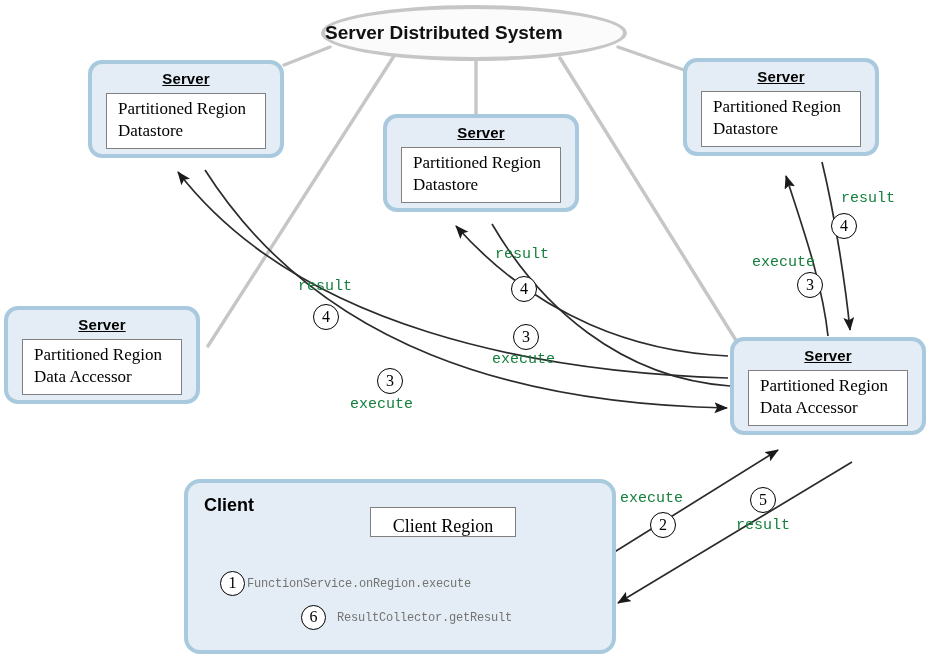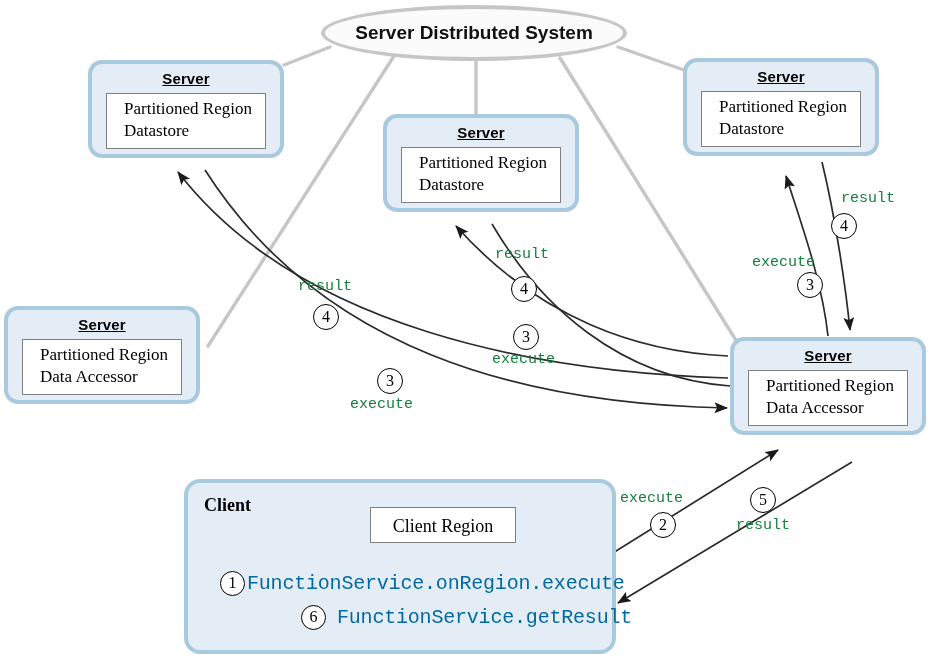--- a/index.html
+++ b/index.html
@@ -42,67 +42,67 @@
     text-decoration: underline;
   }
   .server .panel-title {
     text-align: center;
     margin-top: 6px;
   }
   .client-title {
     position: absolute;
     left: 16px;
     top: 12px;
-    font-family: Liberation Serif, serif;
+    font-family: Liberation Sans, sans-serif;
     font-weight: bold;
     font-size: 18px;
     color: #000000;
   }
 
   
   .region-box {
     position: absolute;
     box-sizing: border-box;
     background: #ffffff;
     border: 1.5px solid #808080;
     font-family: "Liberation Serif", serif;
     font-size: 17px;
     color: #000000;
     line-height: 1.32;
-    padding: 4px 7px 5px 17px;
+    padding: 4px 7px 5px 11px;
   }
   .server .region-box {
     left: 14px;
     right: 14px;
     top: 29px;
   }
   .region-line { white-space: nowrap; }
 
   #client-region {
     left: 182px;
     top: 24px;
     width: 146px;
-    height: 36px;
+    height: 30px;
     text-align: center;
     font-size: 18px;
     padding: 0;
     line-height: 36px;
   }
 
   
   .code-row {
     position: absolute;
     display: flex;
     align-items: center;
     white-space: nowrap;
   }
   .code-text {
     font-family: "Liberation Mono", "DejaVu Sans Mono", monospace;
-    font-size: 20px;
-    color: #0369a1;
+    font-size: 12px;
+    color: #737373;
     letter-spacing: -0.2px;
   }
   .step-circle {
     box-sizing: border-box;
     width: 25px;
     height: 25px;
     border: 1.8px solid #000000;
     border-radius: 50%;
     background: #ffffff;
     color: #000000;
@@ -123,21 +123,21 @@
     left: 321px;
     top: 5px;
     width: 306px;
     height: 56px;
     box-sizing: border-box;
     border: 4px solid #c6c6c6;
     border-radius: 50%;
     background: #fbfbfb;
     display: flex;
     align-items: center;
-    justify-content: center;
+    justify-content: flex-start;
   }
   #system-ellipse .ellipse-label {
     font-family: "Liberation Sans", sans-serif;
     font-weight: bold;
     font-size: 19px;
     color: #111111;
   }
 
   
   .edge-label {
@@ -250,21 +250,21 @@
       <span>Client Region</span>
     </div>
 
     <div class="code-row" id="code-row-1">
       <span class="step-circle">1</span>
       <span class="code-text">FunctionService.onRegion.execute</span>
     </div>
 
     <div class="code-row" id="code-row-6">
       <span class="step-circle">6</span>
-      <span class="code-text">FunctionService.getResult</span>
+      <span class="code-text">ResultCollector.getResult</span>
     </div>
   </div>
 
   <span class="edge-label" style="left:298px; top:278px;">result</span>
   <span class="edge-num" style="left:313px; top:304px;">4</span>
 
   <span class="edge-label" style="left:350px; top:396px;">execute</span>
   <span class="edge-num" style="left:377px; top:368px;">3</span>
 
   <span class="edge-label" style="left:495px; top:246px;">result</span>

